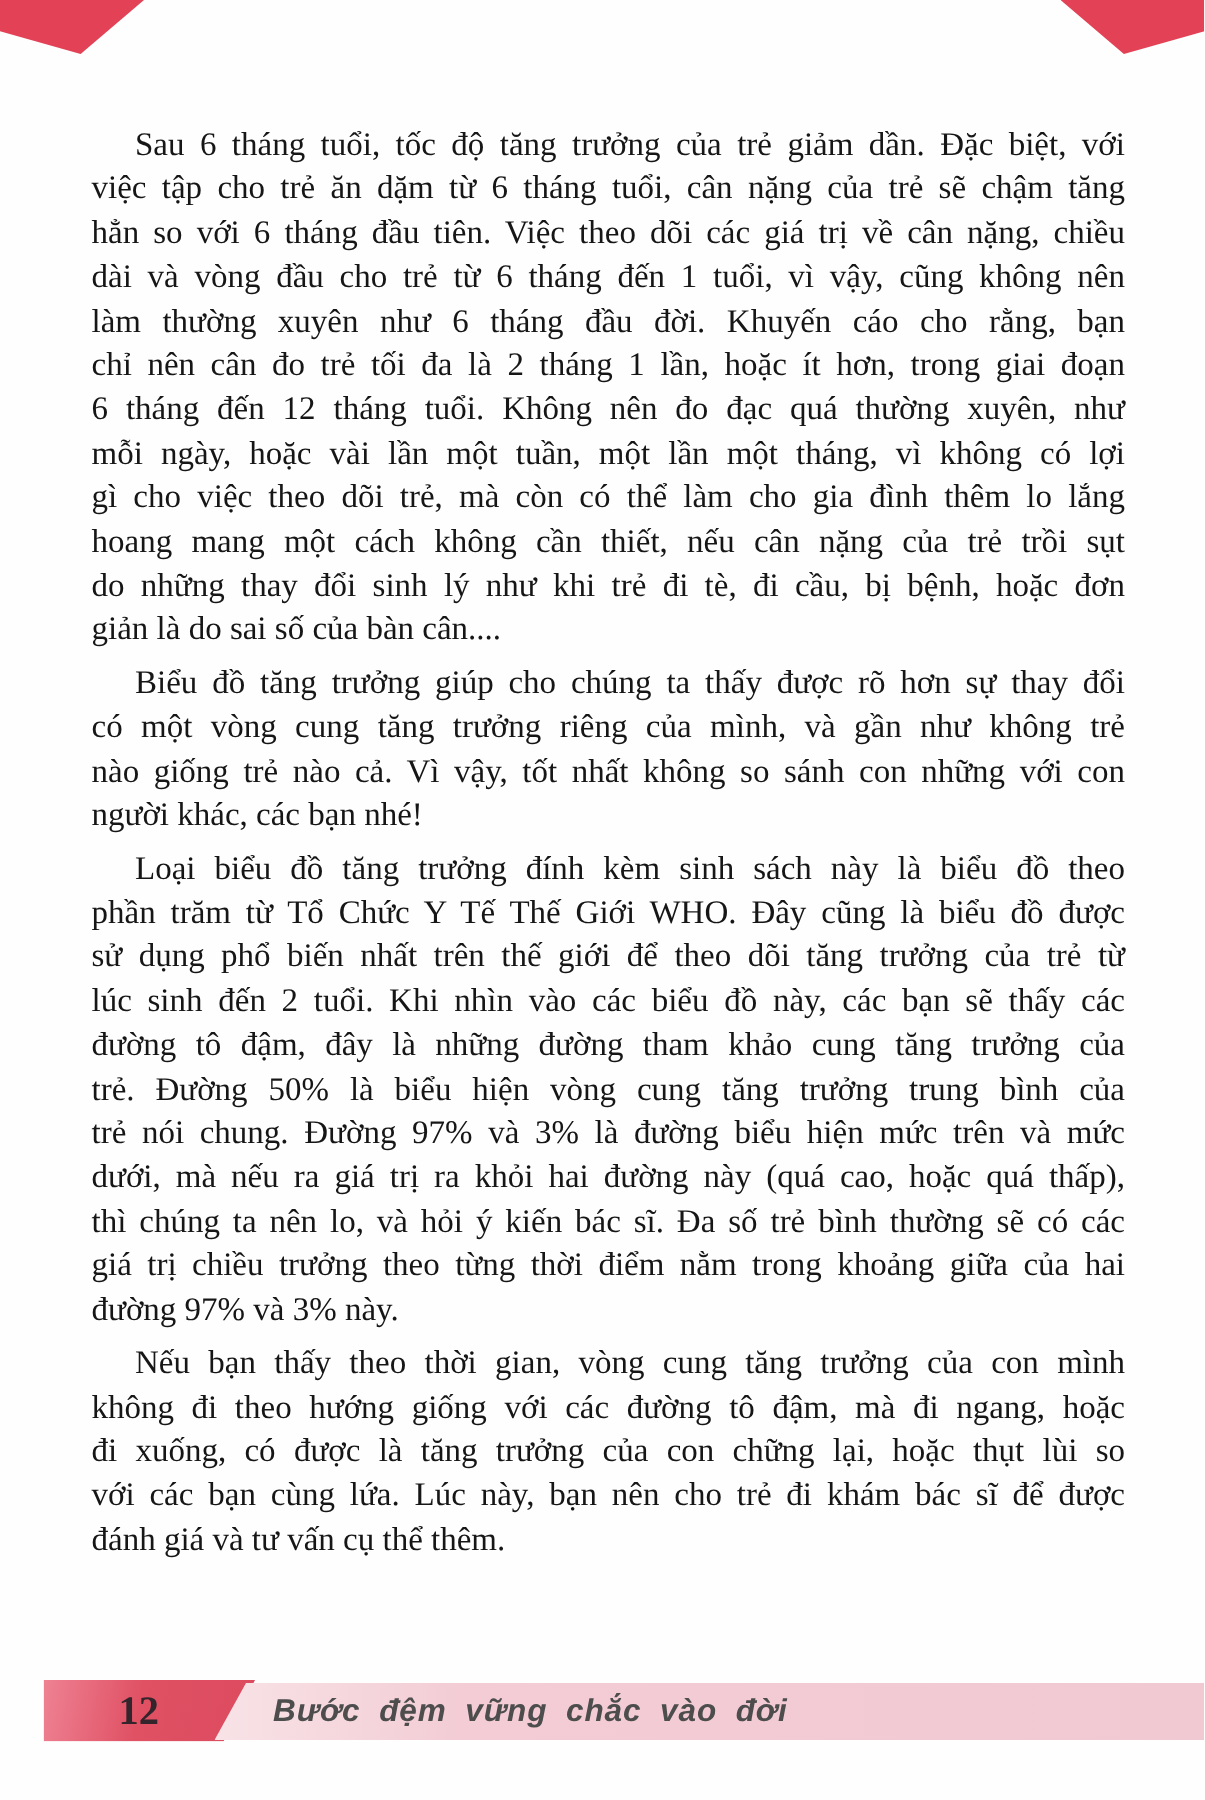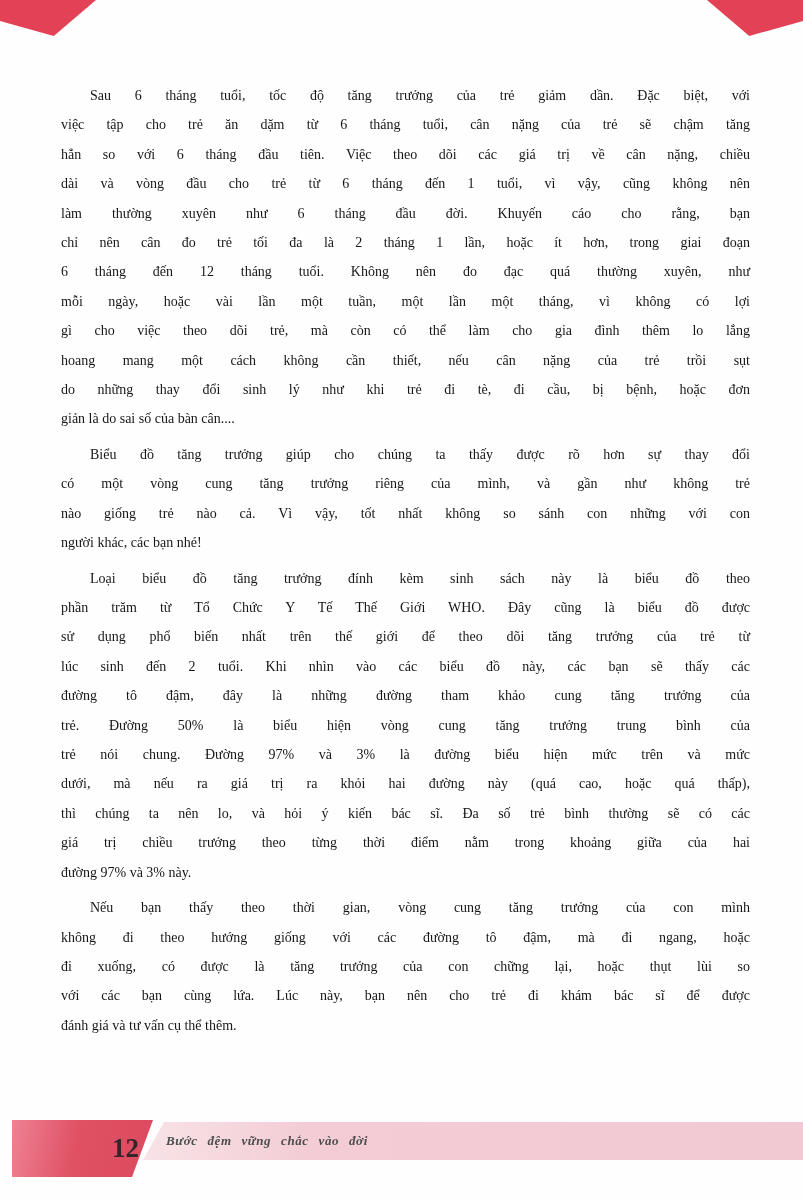--- a/index.html
+++ b/index.html
@@ -17,71 +17,71 @@
   .ribbon.left  { left: 0;  clip-path: polygon(0 0, 100% 0, 56% 100%, 0 58%); }
   .ribbon.right { right: 0; clip-path: polygon(0 0, 100% 0, 100% 58%, 44% 100%); }
 
   
   .body-text {
     position: absolute;
     left: 61px;
     top: 81px;
     width: 689px;
     color: #161616;
-    font-size: 14px;
+    font-size: 22px;
   }
   .para { margin: 0 0 6.2px 0; }
   .tline {
     height: 29.4px;
     line-height: 29.4px;
     white-space: nowrap;
     text-align: justify;
     text-align-last: justify;
     text-justify: inter-word;
   }
   .tline.first { text-indent: 29px; }
   .tline.last  { text-align-last: left; }
 
   
   .footer-pagebox {
     position: absolute;
-    left: 12px;
+    left: 29px;
     top: 1120px;
     width: 141px;
-    height: 57px;
+    height: 41px;
     background: linear-gradient(100deg, #ee8293 0%, #e05164 45%, #dc4a5e 100%);
     clip-path: polygon(0 0, 100% 0, calc(100% - 21px) 100%, 0 100%);
     display: flex;
     align-items: center;
-    justify-content: flex-end;
+    justify-content: center;
   }
   .footer-pagebox .pagenum {
     font-family: "Liberation Serif", "DejaVu Serif", serif;
     font-weight: bold;
     font-size: 27px;
     color: #33252b;
     padding-right: 14px;
   }
   .footer-strip {
     position: absolute;
     left: 143px;
     top: 1122px;
     width: 660px;
     height: 38px;
     background: linear-gradient(90deg, #f8e3e7 0%, #f3ccd5 25%, #f1c9d2 100%);
     clip-path: polygon(21px 0, 100% 0, 100% 100%, 0 100%);
     display: flex;
     align-items: center;
   }
   .footer-strip .booktitle {
-    margin-left: 23px;
-    font-family: Liberation Serif, serif;
+    margin-left: 39px;
+    font-family: Liberation Sans, sans-serif;
     font-style: italic;
     font-weight: 700;
-    font-size: 13px;
+    font-size: 21px;
     letter-spacing: 0.6px;
     word-spacing: 6px;
     color: #4d4d4d;
   }
 </style>
 </head>
 <body>
 
 <div class="page">
 

